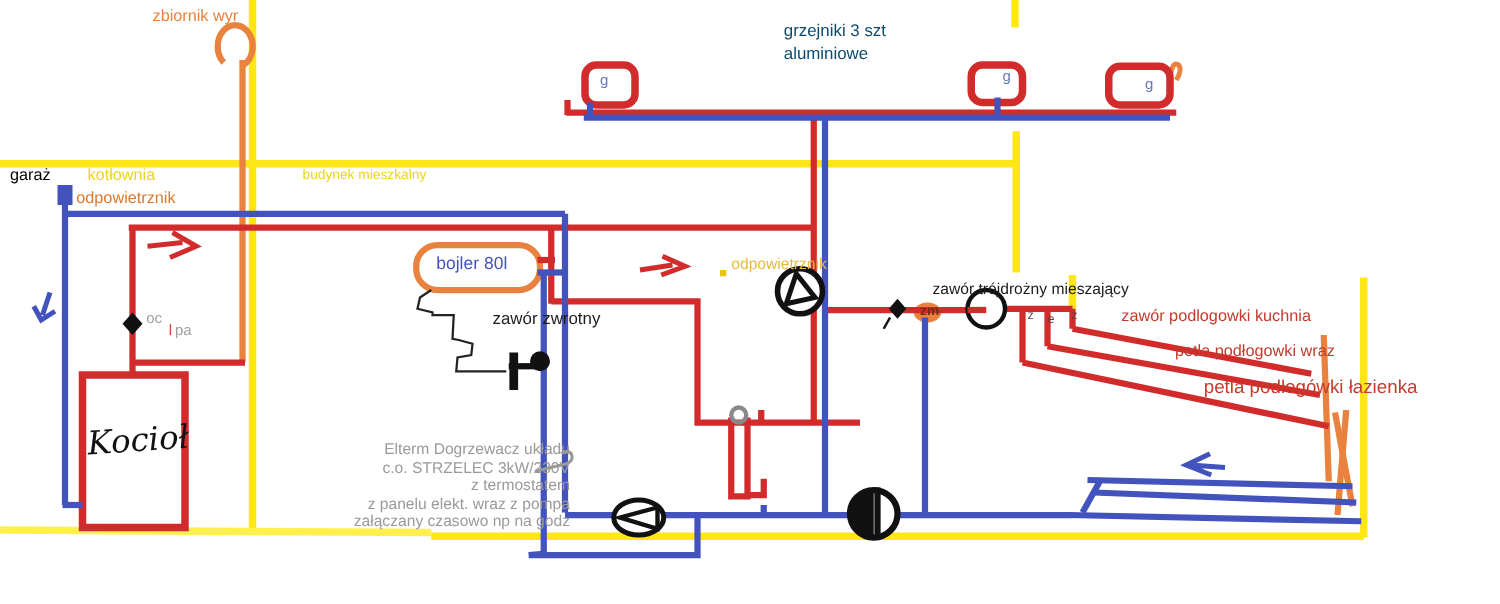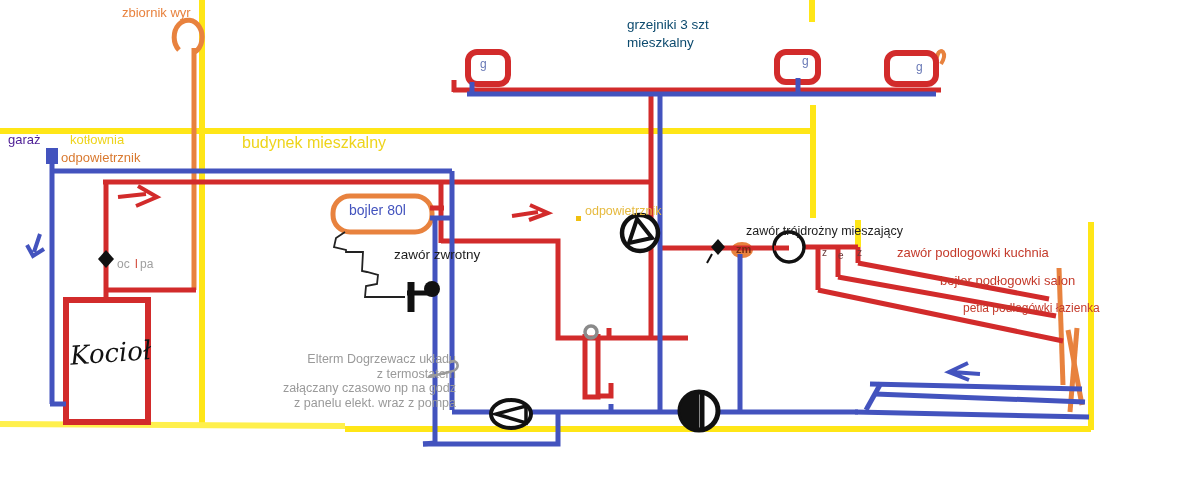--- a/index.html
+++ b/index.html
@@ -3,21 +3,21 @@
 <meta charset="utf-8">
 <style>
   html,body{margin:0;padding:0;background:#fff;}
   #stage{position:relative;width:1200px;height:483px;background:#ffffff;overflow:hidden;
          font-family:"Liberation Sans",sans-serif;}
   #pipes{position:absolute;left:0;top:0;}
   .lbl{position:absolute;white-space:nowrap;line-height:1.1;}
   .c-orange{color:#e8823e;}
   .c-bluetxt{color:#0c4a6e;}
   .c-g{color:#6878b6;}
-  .c-garage{color:#4c1d95;}
+  .c-garage{color:#000000;}
   .c-yellowtxt{color:#eed41c;margin-left:24px;}
   .c-ventleft{color:#d9792f;}
   .c-ventmid{color:#e6ba3f;}
   .c-boj{color:#4353be;text-align:center;}
   .c-black{color:#1c1c1c;}
   .c-red{color:#c43a2b;}
   .c-resid{color:#a0a0a0;}
   .c-residred{color:#d04030;}
   .c-zm{color:#7a2b12;font-weight:bold;}
   .c-artifact{color:#6b3b3b;}
@@ -134,53 +134,54 @@
       <circle cx="432" cy="289" r="8" fill="#111"></circle>
 
       <circle cx="591" cy="332" r="6" fill="none" stroke="#8a8a8a" stroke-width="3.5"></circle>
       <path d="M428 377 L449 372 Q460 370 457 363 Q454 359 449 363" fill="none" stroke="#9a9a9a" stroke-width="2.5"></path>
     </g>
   </svg>
 
   <span class="lbl c-orange" style="left:122px;top:6px;font-size:13px;">zbiornik wyr</span>
 
   <span class="lbl c-bluetxt" style="left:627px;top:18px;font-size:13.5px;">grzejniki 3 szt</span>
-  <span class="lbl c-bluetxt" style="left:627px;top:36px;font-size:13.5px;">mieszkalny</span>
+  <span class="lbl c-bluetxt" style="left:627px;top:36px;font-size:13.5px;">aluminiowe</span>
 
   <span class="lbl c-g" style="left:480px;top:58px;font-size:12px;">g</span>
   <span class="lbl c-g" style="left:802px;top:55px;font-size:12px;">g</span>
   <span class="lbl c-g" style="left:916px;top:61px;font-size:12px;">g</span>
 
   <span class="lbl c-garage" style="left:8px;top:133px;font-size:13px;">garaż</span>
   <span class="lbl c-yellowtxt" style="left:46px;top:133px;font-size:13px;">kotłownia</span>
-  <span class="lbl c-yellowtxt" style="left:218px;top:134px;font-size:16px;">budynek mieszkalny</span>
+  <span class="lbl c-yellowtxt" style="left:218px;top:134px;font-size:11px;">budynek mieszkalny</span>
 
   <span class="lbl c-ventleft" style="left:61px;top:151px;font-size:13px;">odpowietrznik</span>
   <span class="lbl c-ventmid" style="left:585px;top:205px;font-size:12.5px;">odpowietrznik</span>
 
   <span class="lbl c-boj" style="left:349px;top:203px;font-size:14px;">bojler 80l</span>
   <span class="lbl c-black" style="left:394px;top:248px;font-size:13.5px;">zawór zwrotny</span>
 
-  <span class="lbl c-resid" style="left:117px;top:258px;font-size:12px;">oc</span>
+  <span class="lbl c-resid" style="left:117px;top:248px;font-size:12px;">oc</span>
   <span class="lbl c-residred" style="left:135px;top:258px;font-size:12px;">l</span>
   <span class="lbl c-resid" style="left:140px;top:258px;font-size:12px;">pa</span>
 
   <div class="kociol">Kocioł</div>
 
   <div class="elterm">
     <div>Elterm Dogrzewacz układu</div>
+    <div>c.o. STRZELEC 3kW/230V</div>
     <div>z termostatem</div>
+    <div>z panelu  elekt. wraz z pompa</div>
     <div>załączany czasowo np na godz</div>
-    <div>z panelu  elekt. wraz z pompa</div>
   </div>
 
   <span class="lbl c-black" style="left:746px;top:225px;font-size:12.5px;">zawór trójdrożny mieszający</span>
   <span class="lbl c-zm" style="left:736px;top:243px;font-size:11px;">zm</span>
 
   <span class="lbl c-red" style="left:897px;top:246px;font-size:13px;">zawór podlogowki kuchnia</span>
-  <span class="lbl c-red" style="left:940px;top:274px;font-size:13px;">bojler podłogowki salon</span>
-  <span class="lbl c-red" style="left:963px;top:302px;font-size:12px;">petla podłogówki łazienka</span>
+  <span class="lbl c-red" style="left:940px;top:274px;font-size:13px;">petla podłogowki wraz</span>
+  <span class="lbl c-red" style="left:963px;top:302px;font-size:15px;">petla podłogówki łazienka</span>
 
   <span class="lbl c-artifact" style="left:822px;top:247px;font-size:10px;">z</span>
   <span class="lbl c-artifact" style="left:838px;top:250px;font-size:10px;">e</span>
   <span class="lbl c-artifact" style="left:857px;top:247px;font-size:10px;">z</span>
 
 </div>
 
 </body></html>

